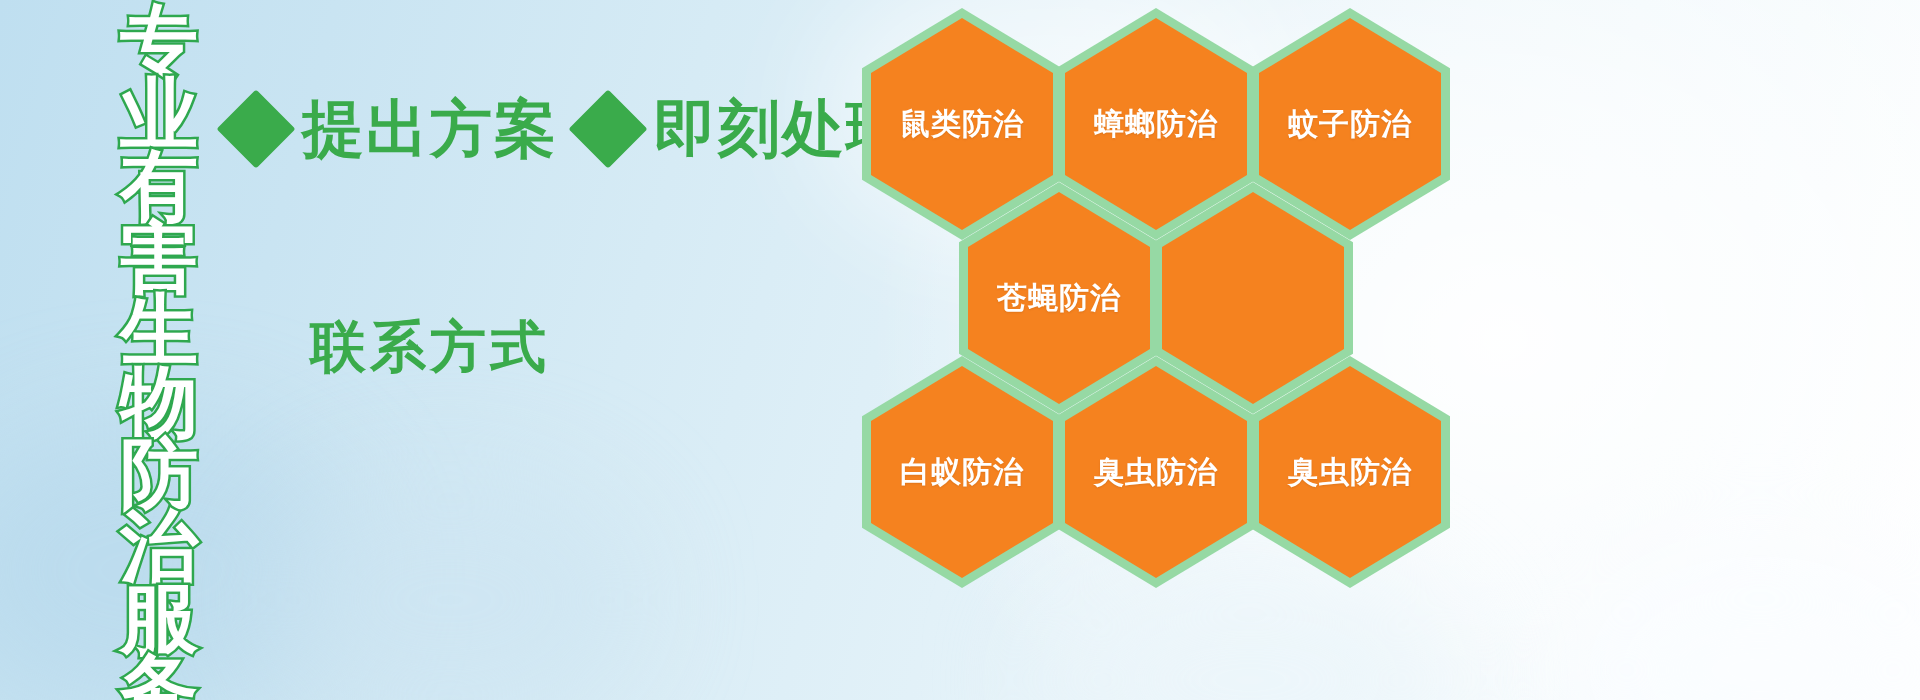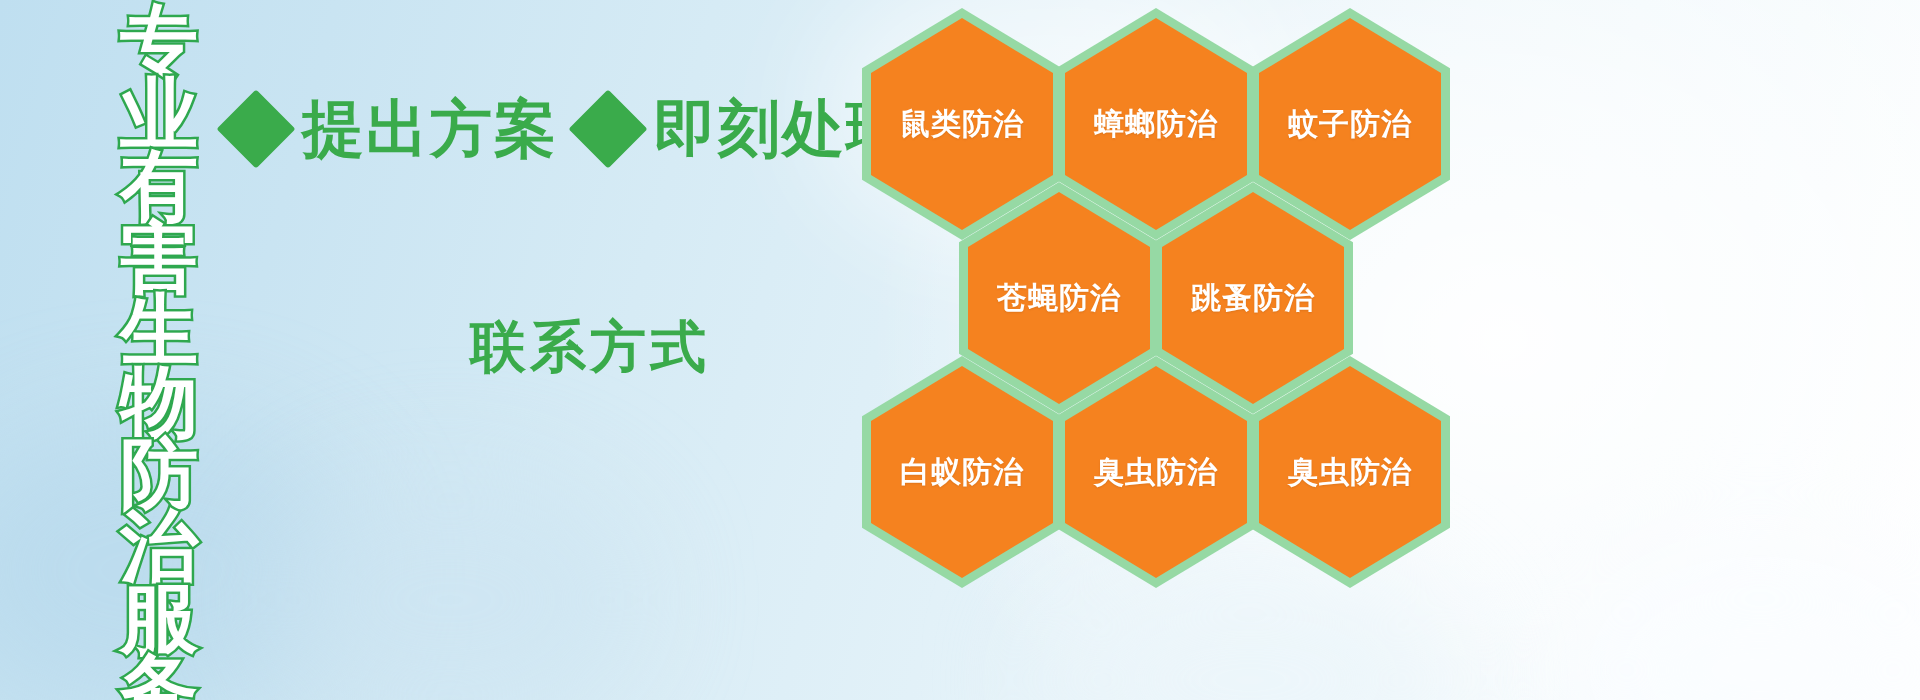--- a/index.html
+++ b/index.html
@@ -46,21 +46,21 @@
     width:56px;height:56px;background:#3aab4b;
     transform:rotate(45deg);
     flex:0 0 auto;margin-right:18px;border-radius:3px;
   }
   .feature-label{
     font-size:62px;font-weight:bold;color:#3aab4b;
     letter-spacing:2px;white-space:nowrap;line-height:1;
   }
 
   
-  #contact{position:absolute;left:310px;top:316px;width:560px;text-align:center;}
+  #contact{position:absolute;left:310px;top:316px;width:560px;text-align:left;}
   #contact-heading{
     font-size:56px;font-weight:bold;color:#3aab4b;letter-spacing:4px;
     line-height:1.1;margin-bottom:14px;
   }
   .phone{
     font-size:62px;color:#3aab4b;letter-spacing:2px;line-height:1.24;
     font-weight:normal;
   }
 
   
@@ -157,21 +157,20 @@
 
     <div class="hex r1c3">
       <div class="hex-outer"></div>
       <div class="hex-inner"></div>
       <div class="hex-label">蚊子防治</div>
     </div>
 
     <div class="hex r2c2">
       <div class="hex-outer"></div>
       <div class="hex-inner"></div>
-      <div class="hex-label">跳蚤防治</div>
     </div>
 
     <div class="hex r3c1">
       <div class="hex-outer"></div>
       <div class="hex-inner"></div>
       <div class="hex-label">白蚁防治</div>
     </div>
 
     <div class="hex r3c2">
       <div class="hex-outer"></div>

